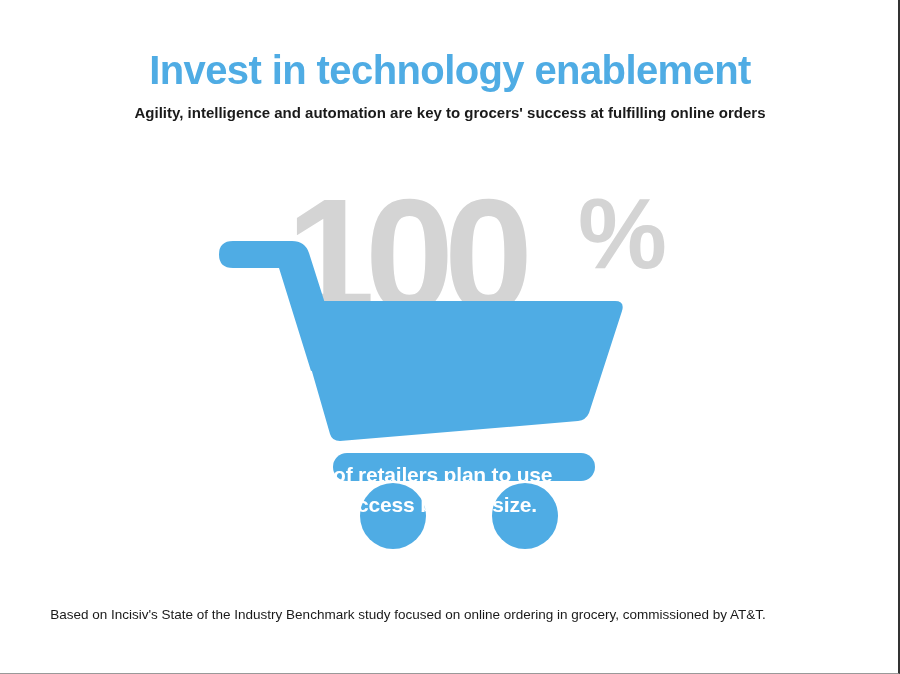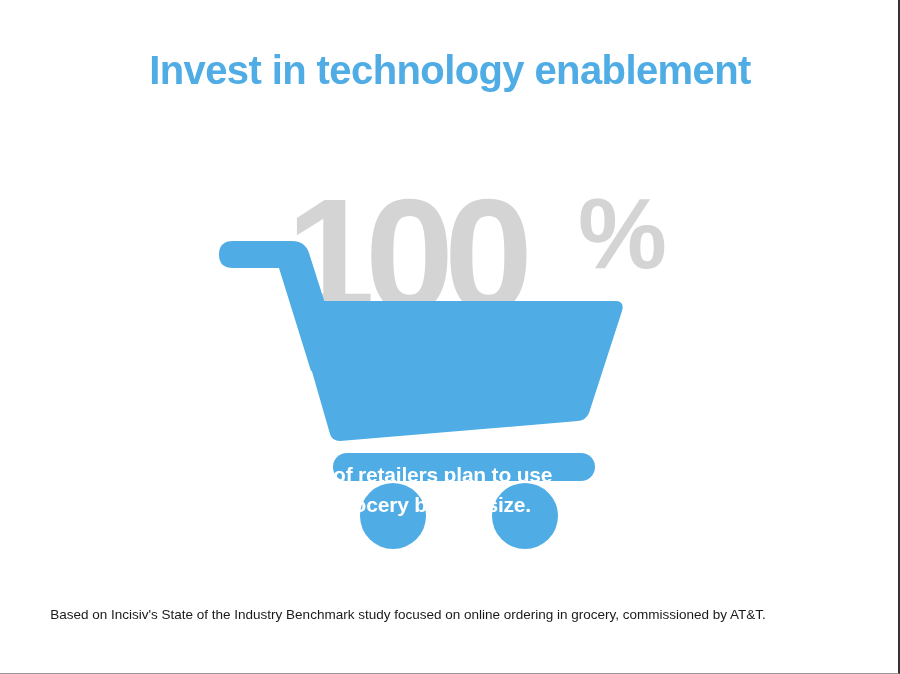--- a/index.html
+++ b/index.html
@@ -100,20 +100,21 @@
     white-space: nowrap;
   }
 </style>
 </head>
 <body>
 
 <div id="page">
 
   <div id="headline">Invest in technology enablement</div>
 
+  <div id="subhead">Agility, intelligence and automation are key to grocers' success at fulfilling online orders</div>
 
   <div id="stage">
     <svg width="900" height="420" viewBox="0 0 900 420">
 
       <text class="big-number" x="286" y="160">100</text>
       <text class="big-pct" x="578" y="118">%</text>
 
       <path d="M 233 91
                L 292 91
                Q 305 91 309 103
@@ -134,19 +135,19 @@
                Q 625 151 615 151 Z" fill="#4FACE4"></path>
 
       <rect x="333" y="303" width="262" height="28" rx="14" ry="14" fill="#4FACE4"></rect>
 
       <circle cx="393" cy="366" r="33" fill="#4FACE4"></circle>
       <circle cx="525" cy="366" r="33" fill="#4FACE4"></circle>
     </svg>
 
     <div id="cart-copy">
       <div>of retailers plan to use</div>
-      <div>grocery basket-size.</div>
+      <div>success basket-size.</div>
     </div>
   </div>
 
   <div id="footnote">Based on Incisiv's State of the Industry Benchmark study focused on online ordering in grocery, commissioned by AT&amp;T.</div>
 
 </div>
 
 </body></html>

